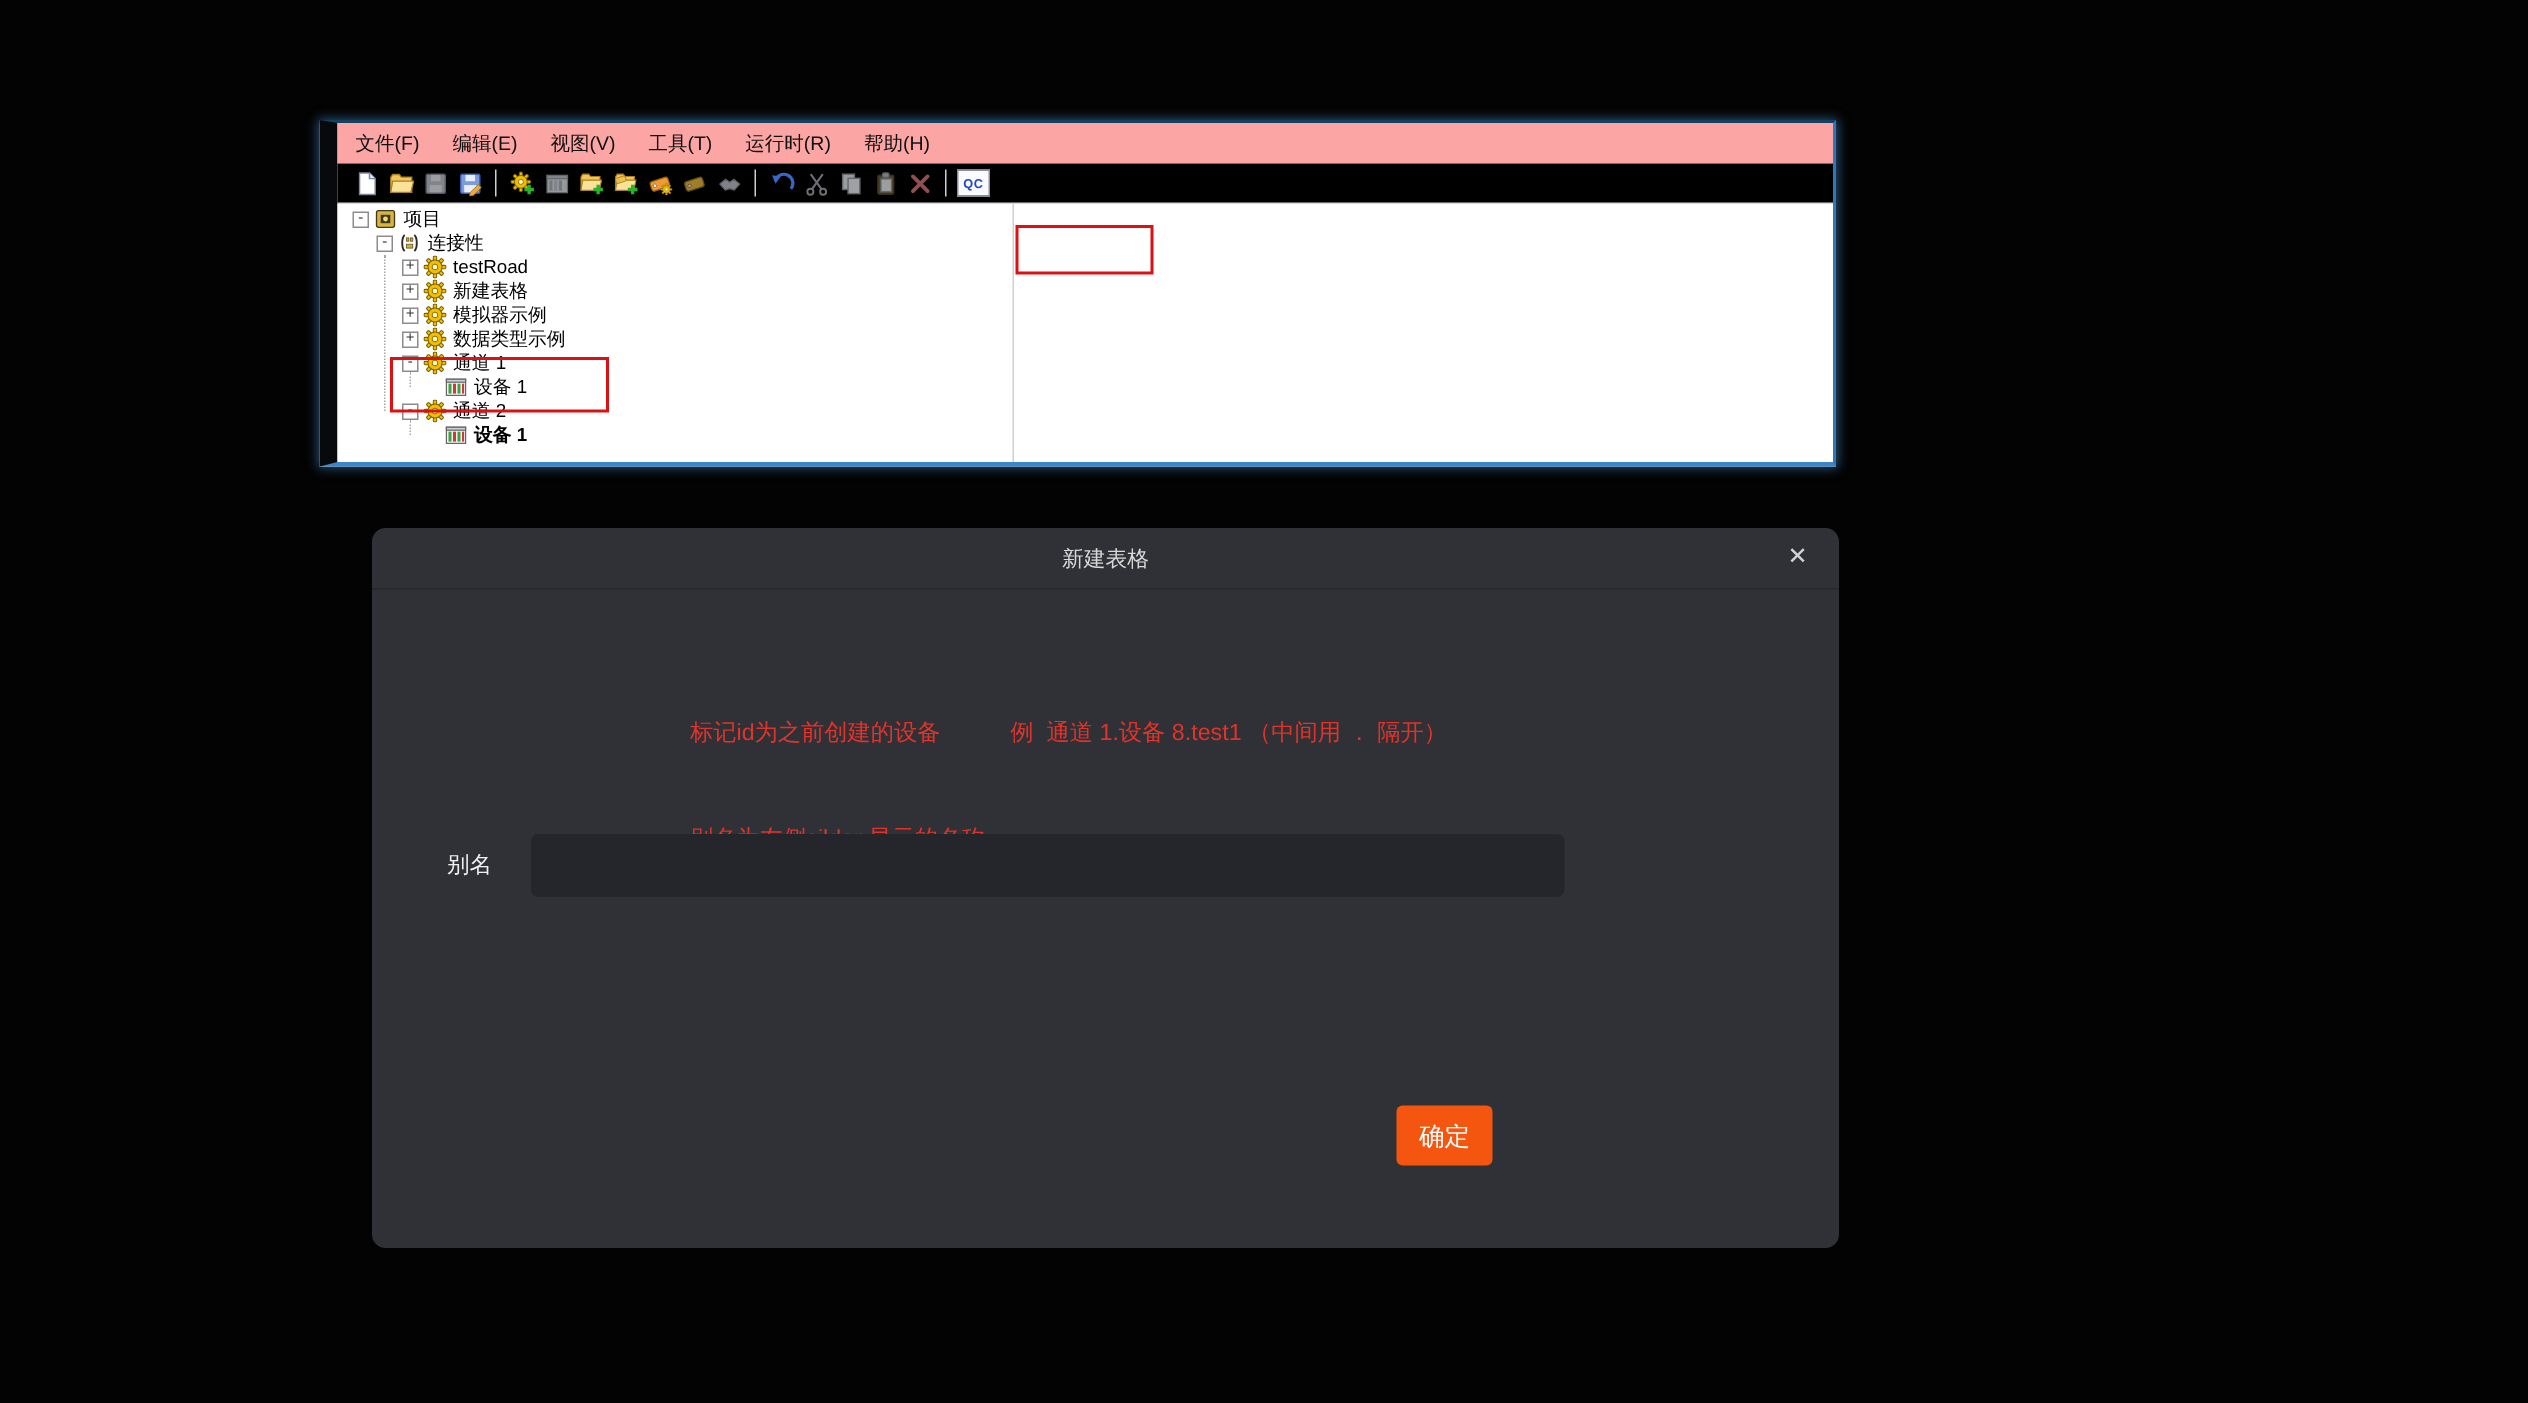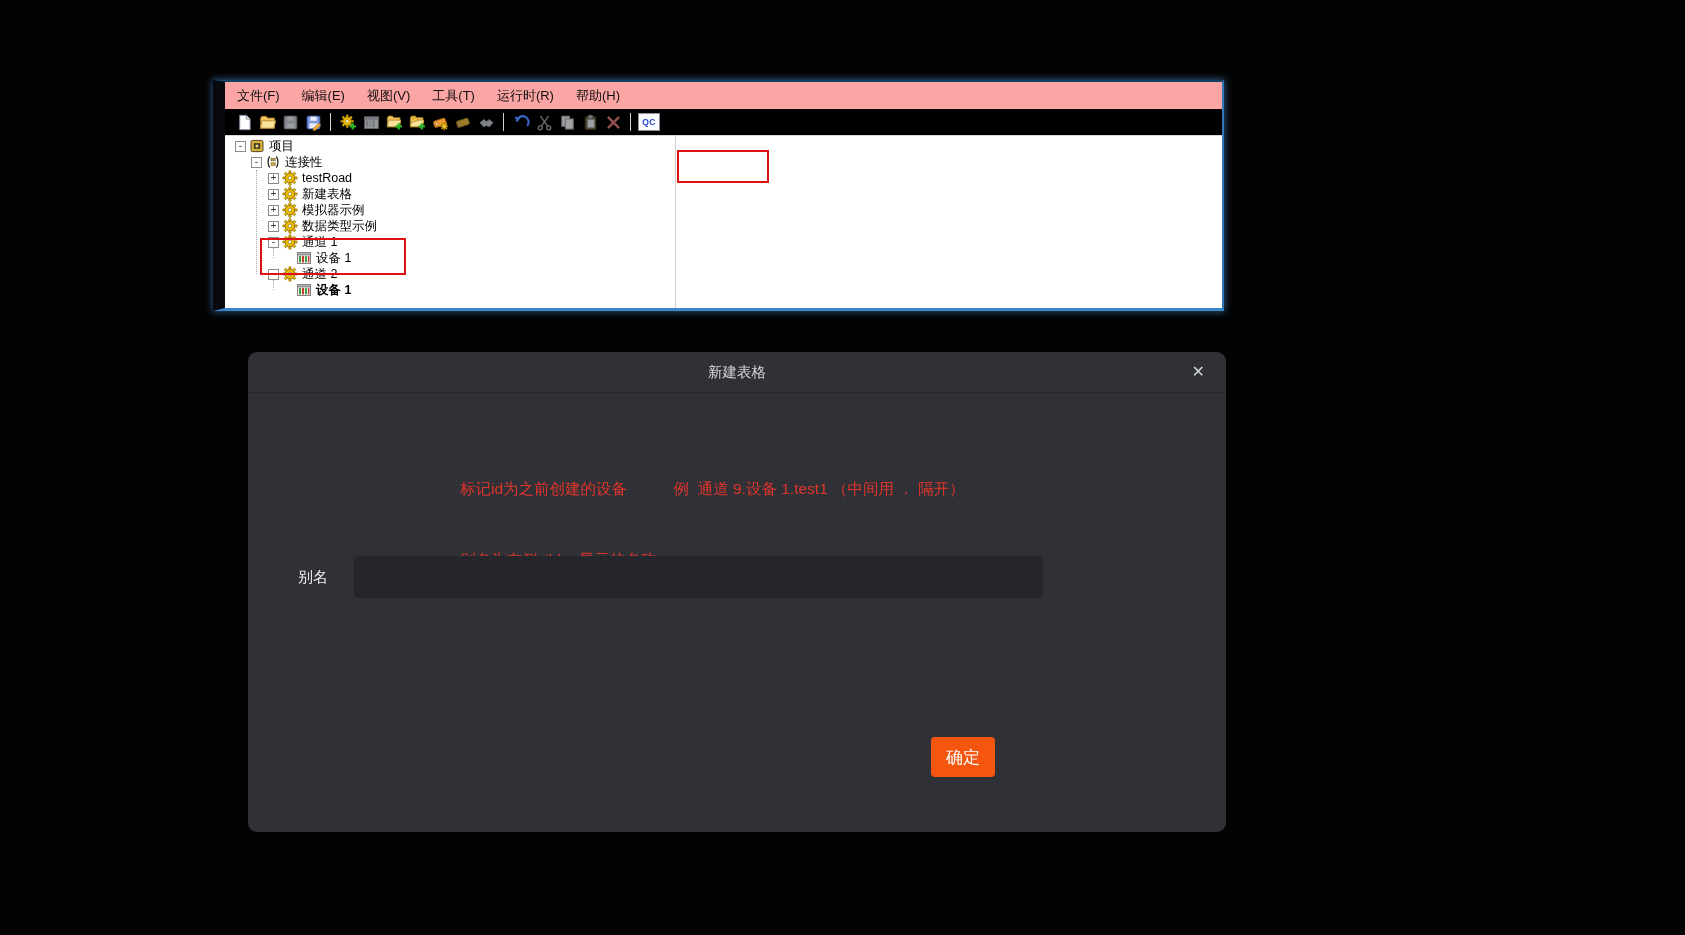--- a/index.html
+++ b/index.html
@@ -402,21 +402,21 @@
 <div class="anno anno-tree"></div>
 <div class="anno anno-table"></div>
 
 <div class="dialog">
   <div class="dlg-titlebar">
     <span>新建表格</span>
     <span class="dlg-close">✕</span>
   </div>
 
   <div class="dlg-note">
-    <div>标记id为之前创建的设备　　　例  通道 9.设备 1.test1 （中间用 ． 隔开）</div>
+    <div>标记id为之前创建的设备　　　例  通道 1.设备 8.test1 （中间用 ． 隔开）</div>
     <div>别名为左侧silder 显示的名称</div>
   </div>
 
   <div class="dlg-row dlg-row2">
     <span class="lbl">别名</span>
     <input type="text" style="">
   </div>
 
   <button class="dlg-ok">确定</button>
 </div>

